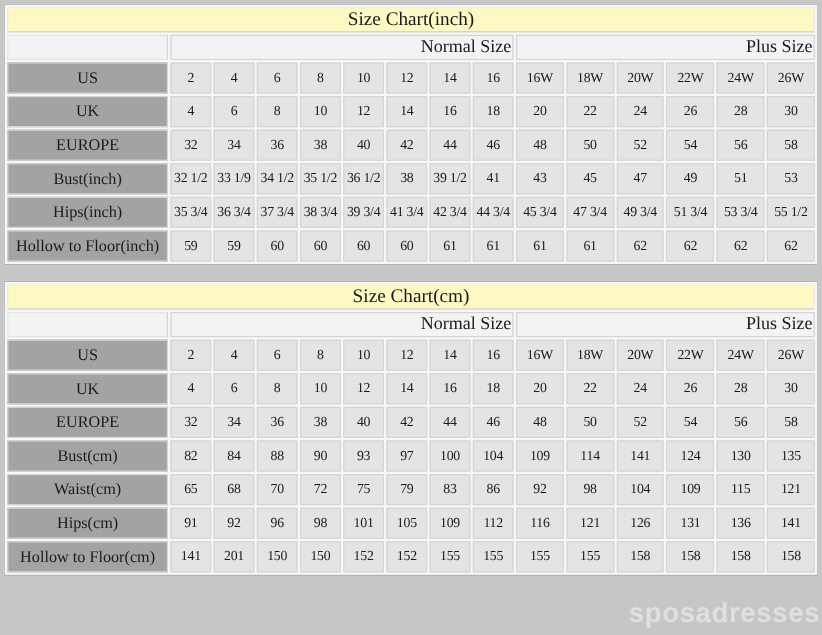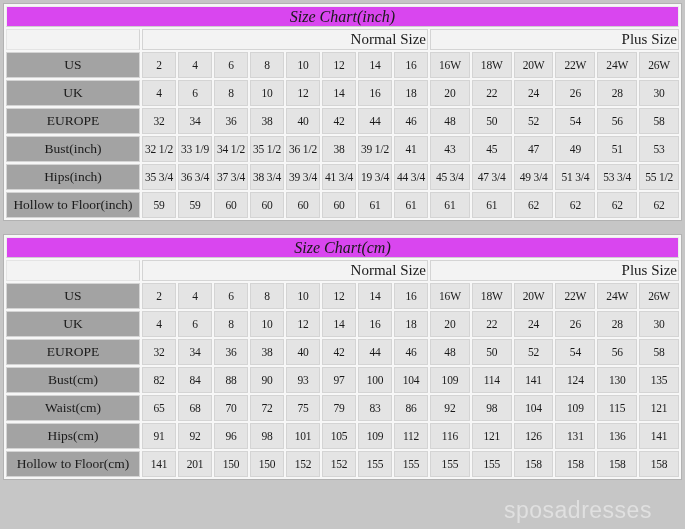--- a/index.html
+++ b/index.html
@@ -31,26 +31,25 @@
   col.col-normal { width: 34px; }
   td {
     border: 1px solid #d4d4d4;
     text-align: center;
     vertical-align: middle;
     white-space: nowrap;
     box-sizing: border-box;
     padding: 0 1px;
   }
   td.title-cell {
-    background: #d946ef;
+    background: #fef9c3;
     font-size: 16px;
     height: 21px;
     border-color: #ececec;
     border-bottom-color: #cfcfcf;
-    font-style: italic;
   }
   td.group-cell {
     background: #f3f3f3;
     font-size: 15px;
     height: 21px;
     text-align: right;
   }
   td.corner-cell { background: #f3f3f3; border-color: #e4e4e4; border-right-color: #d4d4d4; }
   td.label-cell {
     background: #a3a3a3;
@@ -58,25 +57,25 @@
   }
   td.data-cell {
     background: #e4e4e4;
     font-size: 11.5px;
     letter-spacing: -0.2px;
   }
   tr.data-row td { height: 26px; }
   tr.last-row td { height: 26px; }
   .watermark {
     position: absolute;
-    left: 504px;
+    left: 524px;
     top: 497px;
     font-family: "Liberation Sans", sans-serif;
     font-size: 23px;
-    font-weight: normal;
+    font-weight: bold;
     letter-spacing: 0.5px;
     color: rgba(255, 255, 255, 0.45);
     pointer-events: none;
   }
 </style>
 </head>
 <body>
 
 <div class="page">
   <div class="table-wrap t1">
@@ -176,21 +175,21 @@
             <td class="data-cell">53</td>
           </tr>
           <tr class="data-row">
             <td class="label-cell">Hips(inch)</td>
             <td class="data-cell">35 3/4</td>
             <td class="data-cell">36 3/4</td>
             <td class="data-cell">37 3/4</td>
             <td class="data-cell">38 3/4</td>
             <td class="data-cell">39 3/4</td>
             <td class="data-cell">41 3/4</td>
-            <td class="data-cell">19 3/4</td>
+            <td class="data-cell">42 3/4</td>
             <td class="data-cell">44 3/4</td>
             <td class="data-cell">45 3/4</td>
             <td class="data-cell">47 3/4</td>
             <td class="data-cell">49 3/4</td>
             <td class="data-cell">51 3/4</td>
             <td class="data-cell">53 3/4</td>
             <td class="data-cell">55 1/2</td>
           </tr>
           <tr class="data-row last-row">
             <td class="label-cell">Hollow to Floor(inch)</td>

